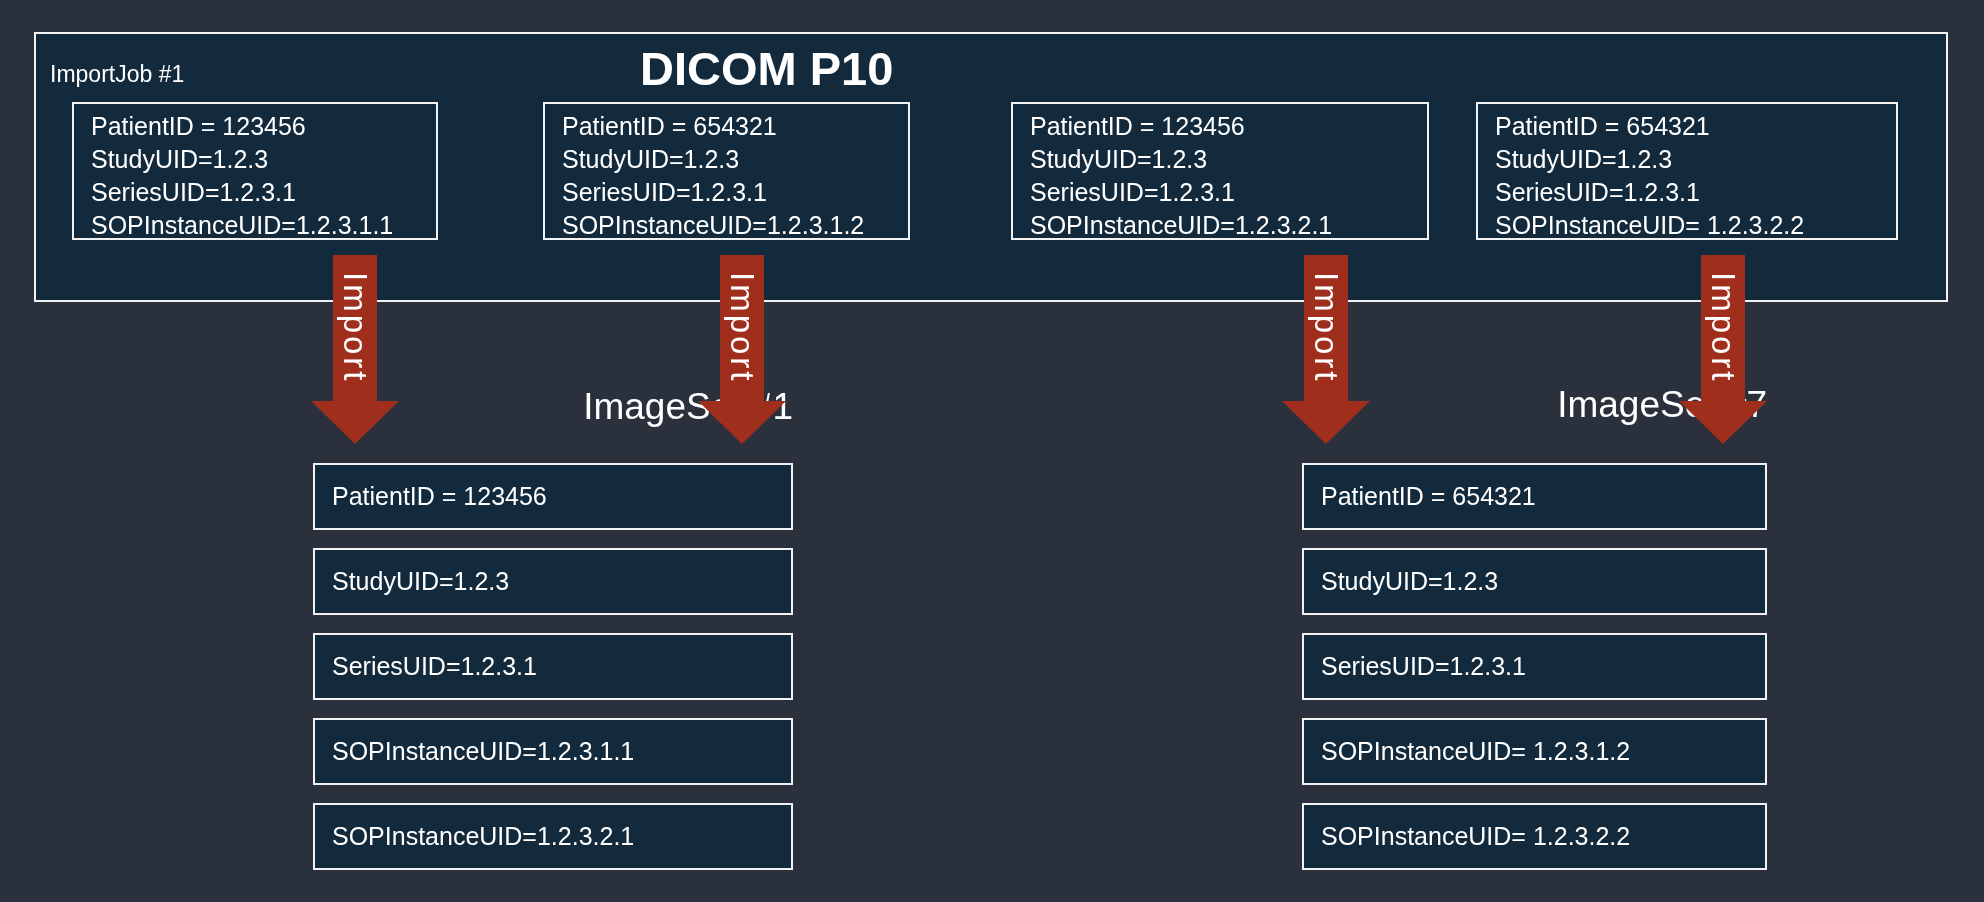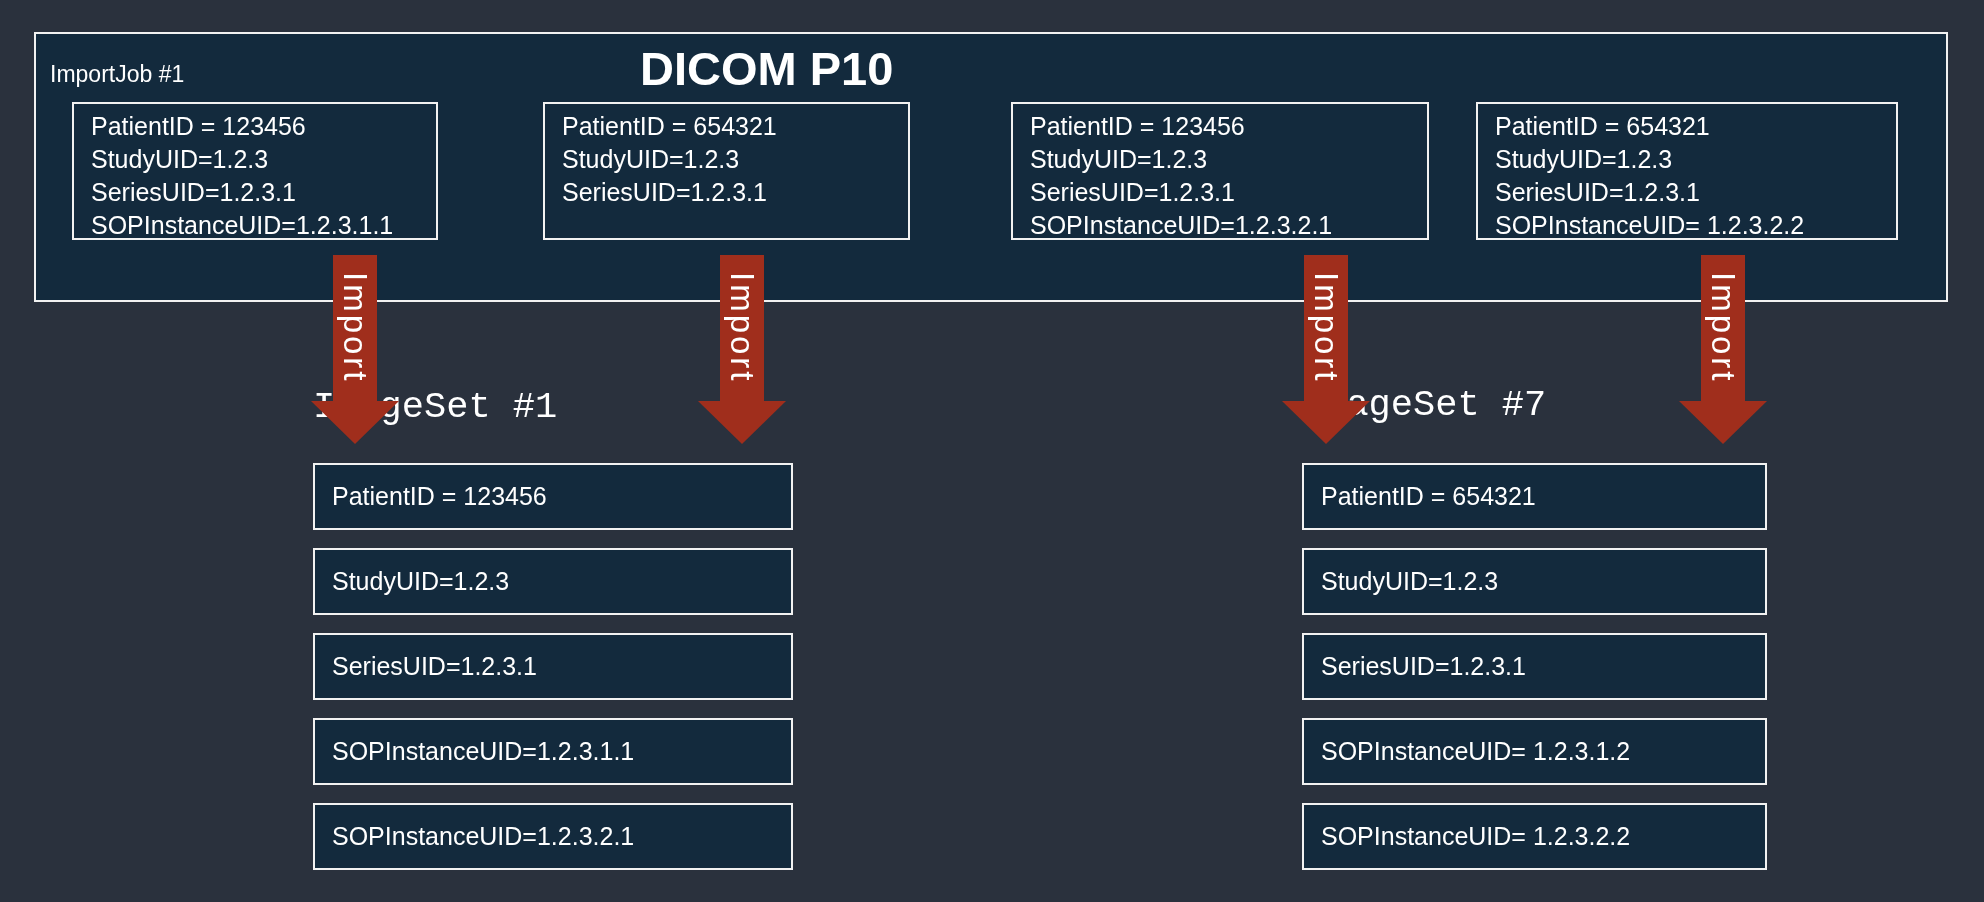--- a/index.html
+++ b/index.html
@@ -88,25 +88,24 @@
   .arrow-head {
     width: 0; height: 0;
     border-left: 44px solid transparent;
     border-right: 44px solid transparent;
     border-top: 43px solid #A02E1C;
   }
 
   
   .imageset-title {
     position: absolute;
-    text-align: left;
+    text-align: right;
     font-size: 37px;
     line-height: 42px;
     white-space: nowrap;
-    font-family: Liberation Mono, monospace;
   }
   .imageset-title-1 { left: 313px;  width: 480px; top: 386px; }
   .imageset-title-2 { left: 1302px; width: 465px; top: 384px; }
 
   .is-box {
     position: absolute;
     height: 67px;
     background: #132A3D;
     border: 2.5px solid #F2F2F2;
     box-sizing: border-box;
@@ -136,20 +135,21 @@
 <div class="dicom-box dicom-box-1">
   <div>PatientID = 123456</div>
   <div>StudyUID=1.2.3</div>
   <div>SeriesUID=1.2.3.1</div>
   <div>SOPInstanceUID=1.2.3.1.1</div>
 </div>
 <div class="dicom-box dicom-box-2">
   <div>PatientID = 654321</div>
   <div>StudyUID=1.2.3</div>
   <div>SeriesUID=1.2.3.1</div>
+  <div>SOPInstanceUID=1.2.3.1.2</div>
 </div>
 <div class="dicom-box dicom-box-3">
   <div>PatientID = 123456</div>
   <div>StudyUID=1.2.3</div>
   <div>SeriesUID=1.2.3.1</div>
   <div>SOPInstanceUID=1.2.3.2.1</div>
 </div>
 <div class="dicom-box dicom-box-4">
   <div>PatientID = 654321</div>
   <div>StudyUID=1.2.3</div>

